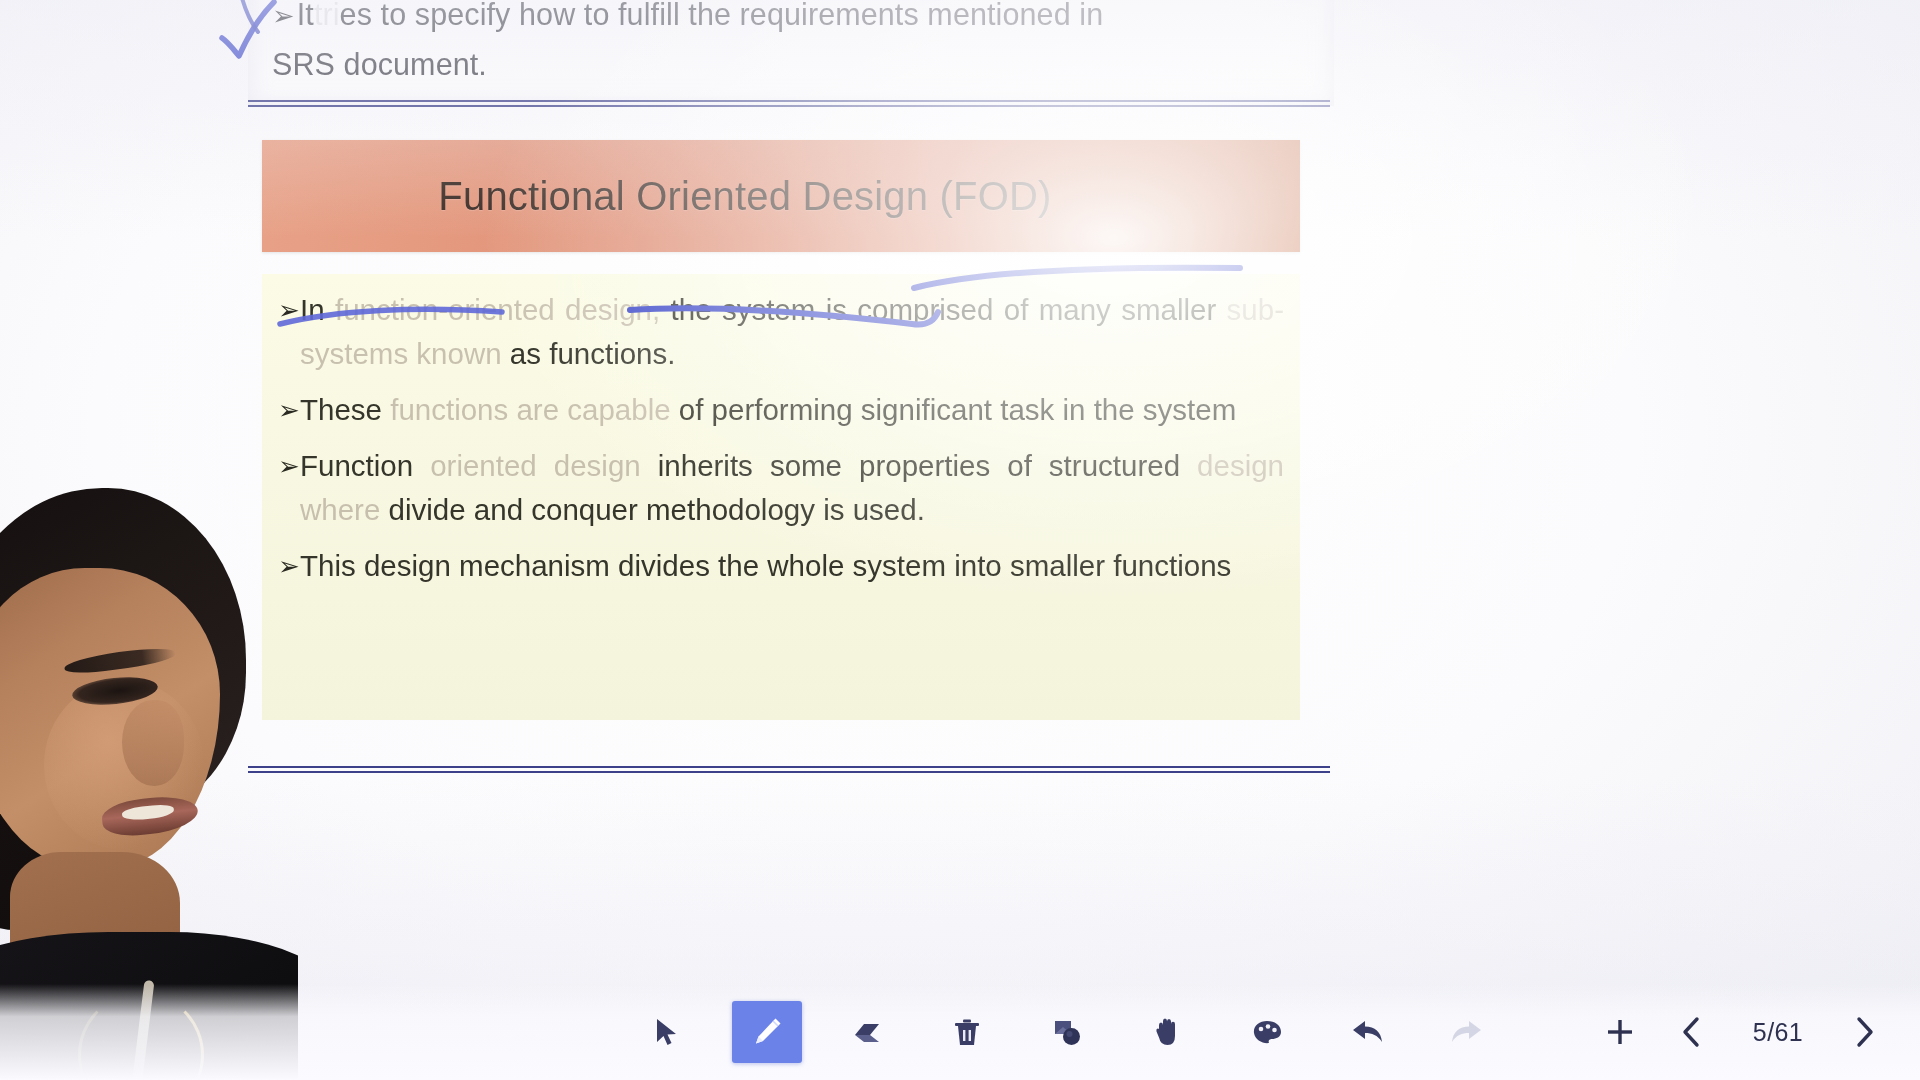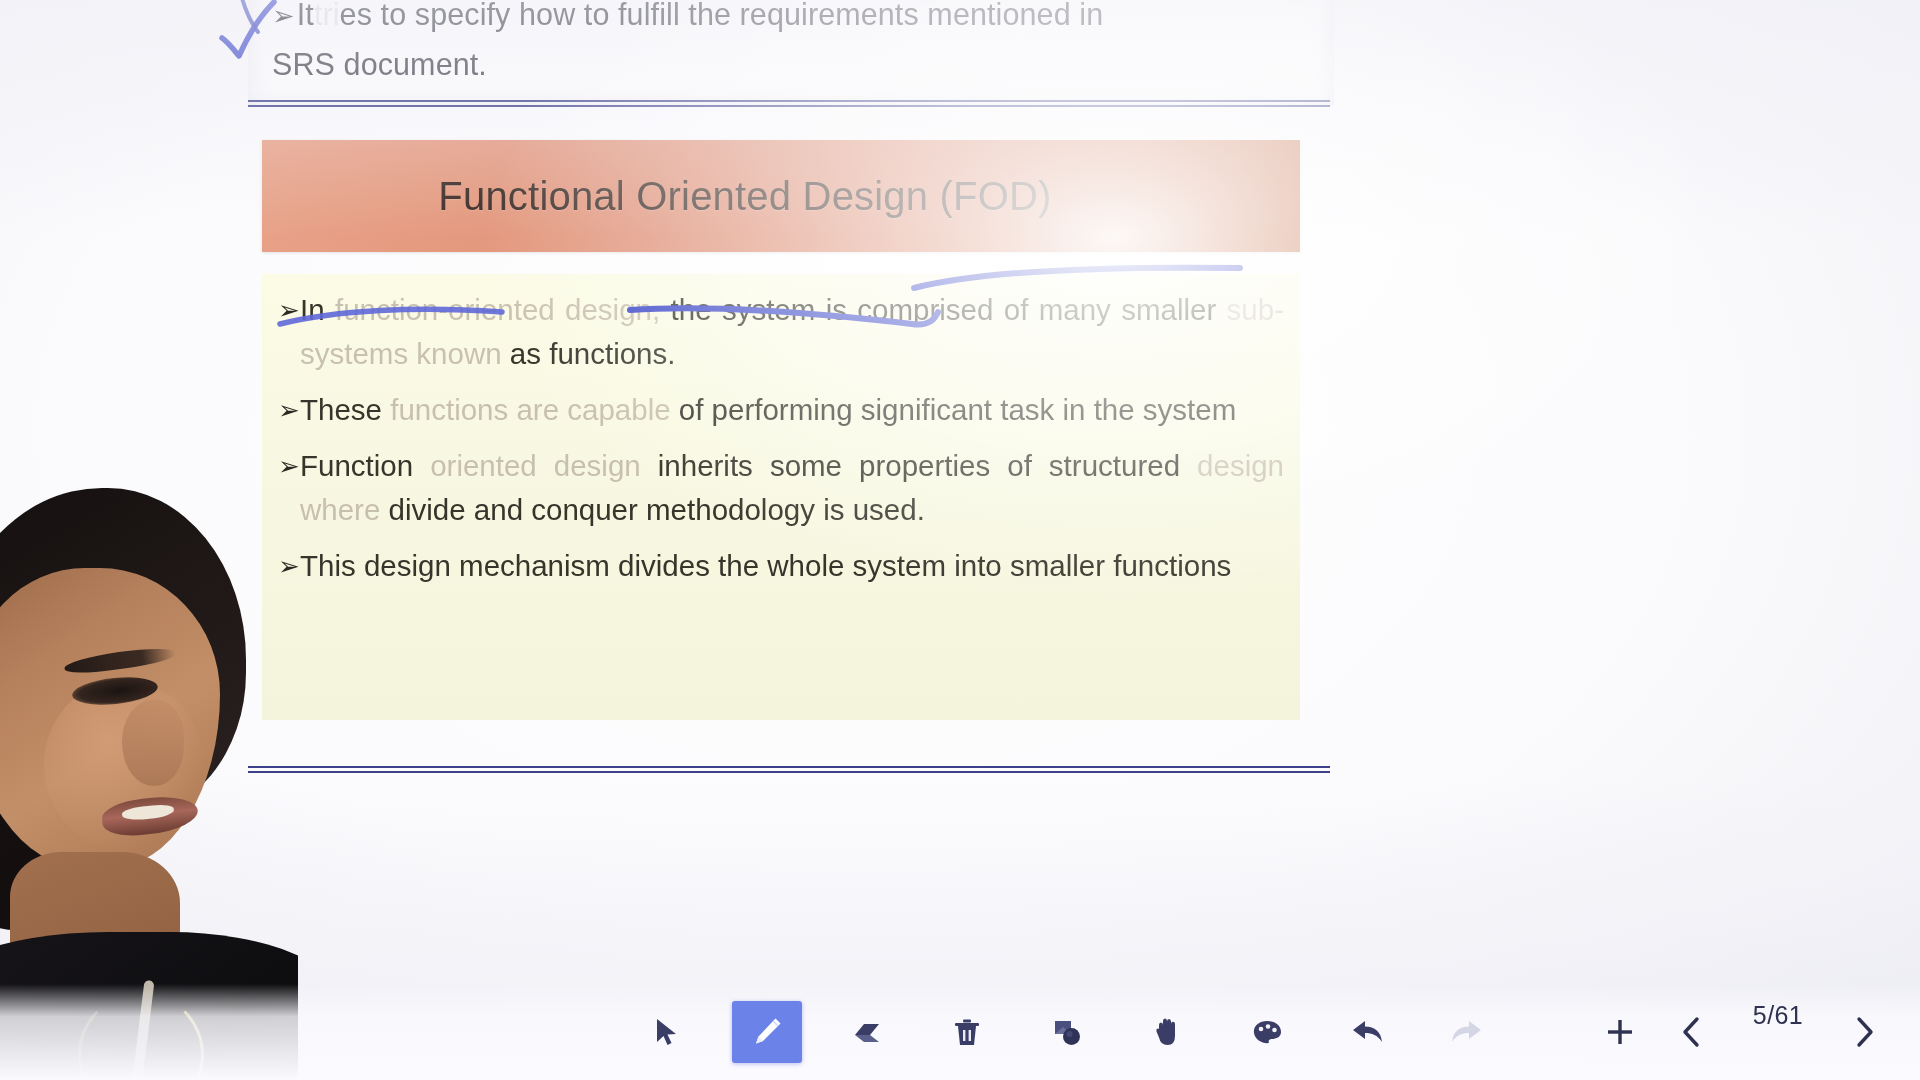--- a/index.html
+++ b/index.html
@@ -309,20 +309,21 @@
   .tool-btn.active {
     background: #6b82e8;
     box-shadow: 0 1px 4px rgba(70,90,200,0.35);
   }
   .tool-btn.disabled { opacity: .28; }
 
   #nav-group {
     position: absolute;
     right: 24px;
     display: flex;
+    align-items: center;
     gap: 8px;
   }
   .nav-btn {
     width: 64px;
     height: 62px;
     display: flex;
     align-items: center;
     justify-content: center;
     cursor: pointer;
   }

